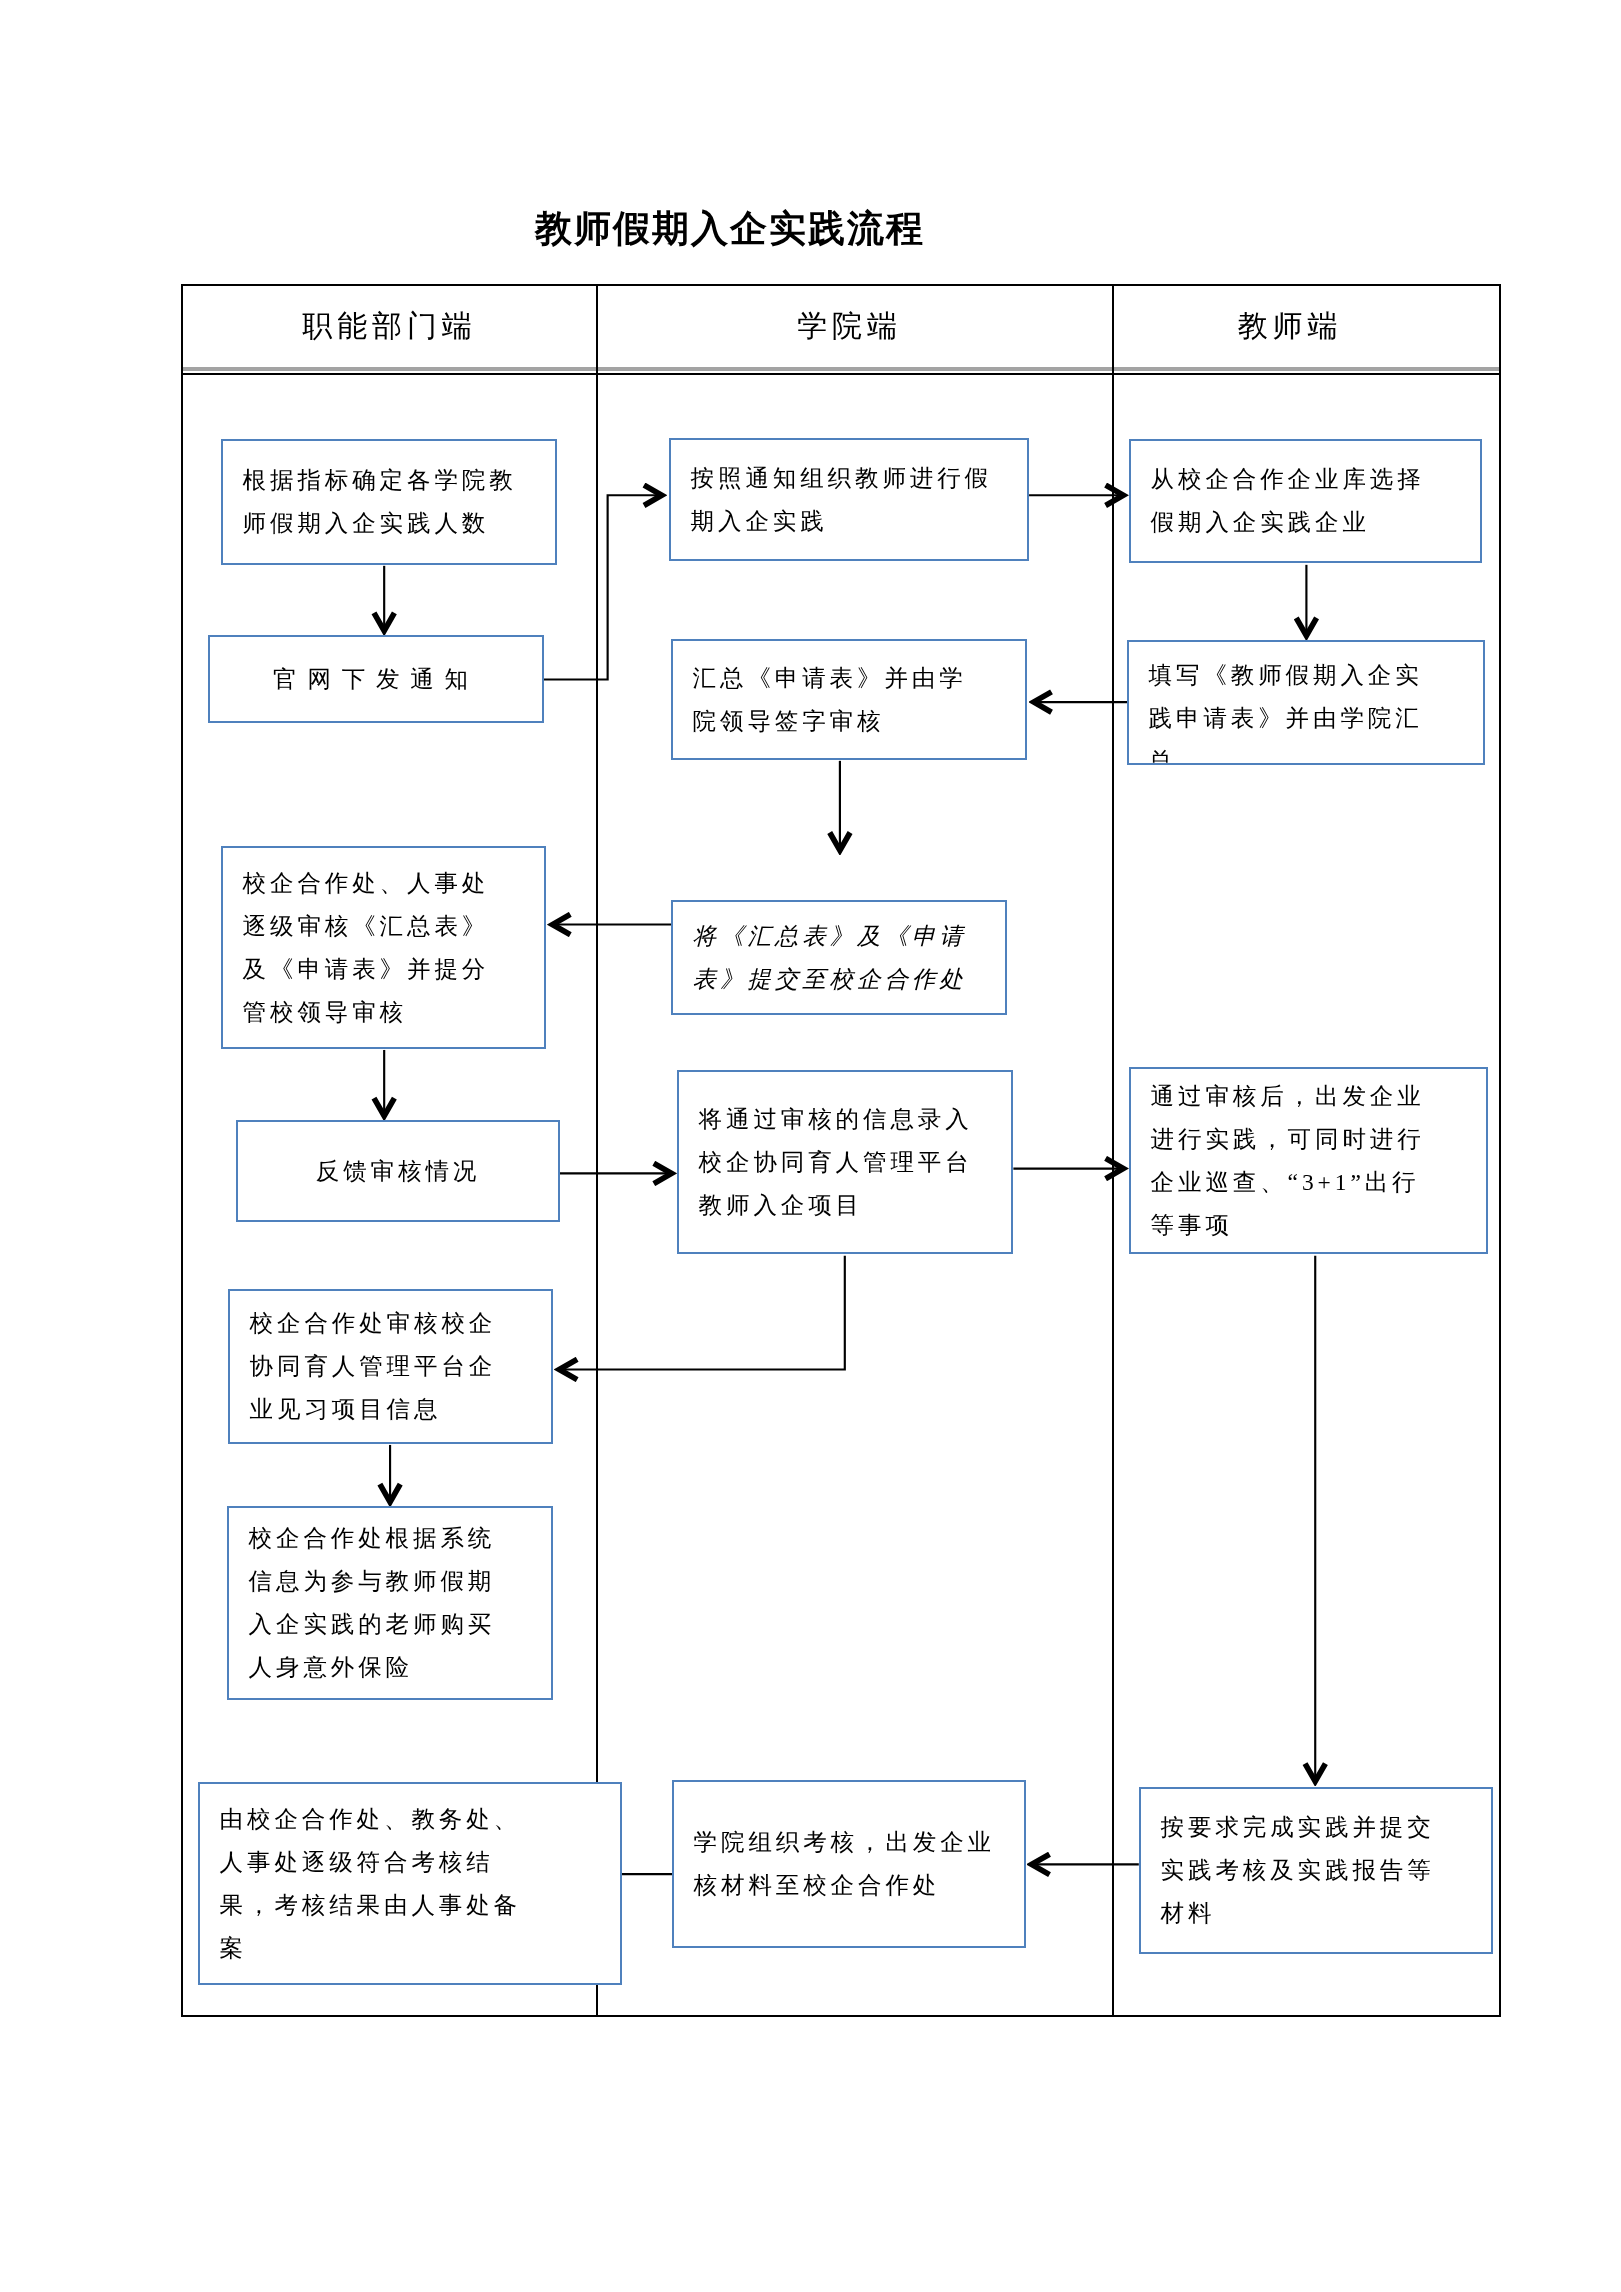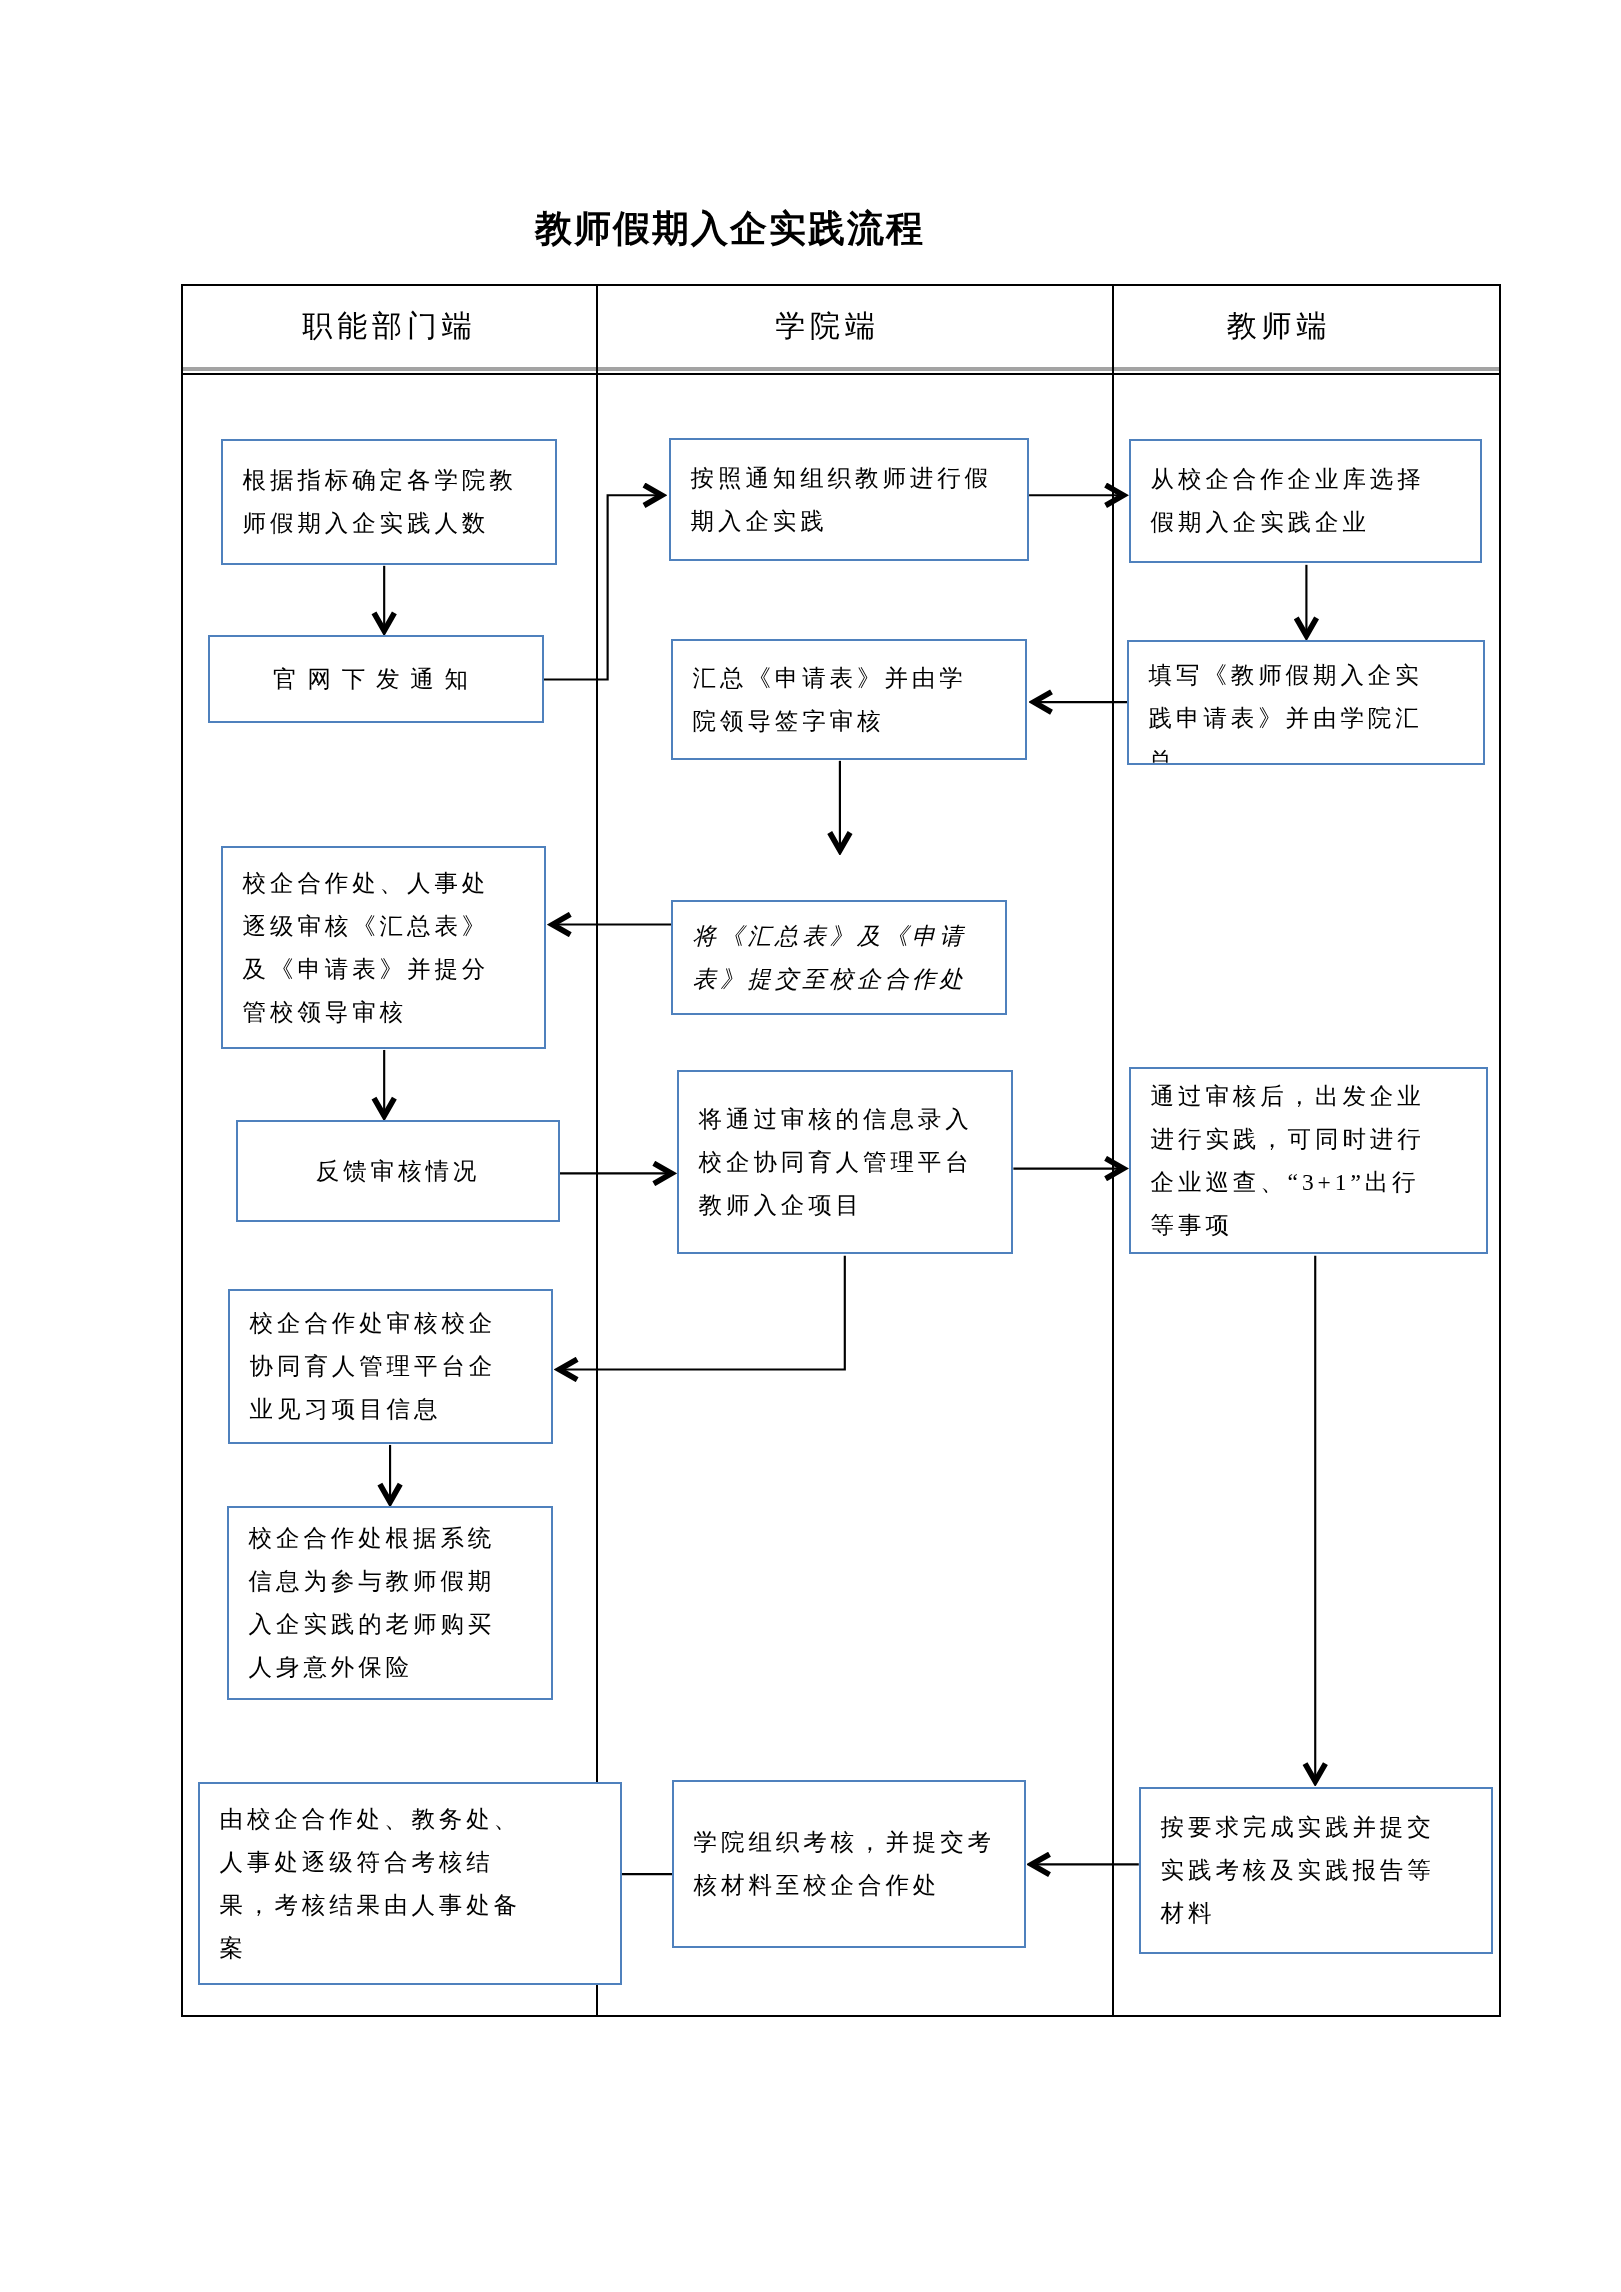--- a/index.html
+++ b/index.html
@@ -16,21 +16,21 @@
     position:absolute;left:181px;top:284px;width:1320px;height:1733px;
     border:2px solid #000;box-sizing:border-box;
   }
   .thead{
     position:absolute;left:0;top:0;right:0;height:81px;
     border-bottom:4px solid #a3a3a3;display:flex;align-items:center;
   }
   .thead .hcell{
     text-align:center;font-size:30px;letter-spacing:4.9px;
   }
-  .hc1{width:413px;} .hc2{width:463px;} .hc3{flex:1;}
+  .hc1{width:413px;} .hc2{width:463px;margin-left:22px;} .hc3{flex:1;}
   .hline2{position:absolute;left:0;right:0;top:87px;height:2px;background:#000;}
   .vline{position:absolute;top:0;bottom:0;width:2px;background:#000;}
   .v1{left:413px;} .v2{left:929px;}
   .node{
     position:absolute;box-sizing:border-box;background:#fff;
     border:2.9px solid #4f81bd;
     font-size:23.5px;line-height:43px;letter-spacing:3.9px;
     white-space:pre-line;display:flex;align-items:center;
     padding:5.9px 19.6px;z-index:2;
   }
@@ -103,21 +103,21 @@
 
   <div class="node" style="left:669px;top:438px;width:360px;height:123px;">按照通知组织教师进行假
 期入企实践</div>
   <div class="node" style="left:671px;top:639px;width:356px;height:121px;">汇总《申请表》并由学
 院领导签字审核</div>
   <div class="node" style="left:671px;top:900px;width:336px;height:115px;font-style:italic;">将《汇总表》及《申请
 表》提交至校企合作处</div>
   <div class="node" style="left:677px;top:1070px;width:336px;height:184px;">将通过审核的信息录入
 校企协同育人管理平台
 教师入企项目</div>
-  <div class="node" style="left:672px;top:1780px;width:354px;height:168px;">学院组织考核，并提交考
+  <div class="node" style="left:672px;top:1780px;width:354px;height:168px;">学院组织考核，出发企业
 核材料至校企合作处</div>
 
   <div class="node" style="left:1129px;top:439px;width:353px;height:124px;">从校企合作企业库选择
 假期入企实践企业</div>
   <div class="node clip" style="left:1127px;top:640px;width:358px;height:125px;">填写《教师假期入企实
 践申请表》并由学院汇
 总</div>
   <div class="node" style="left:1129px;top:1067px;width:359px;height:187px;">通过审核后，出发企业
 进行实践，可同时进行
 企业巡查、“3+1”出行

